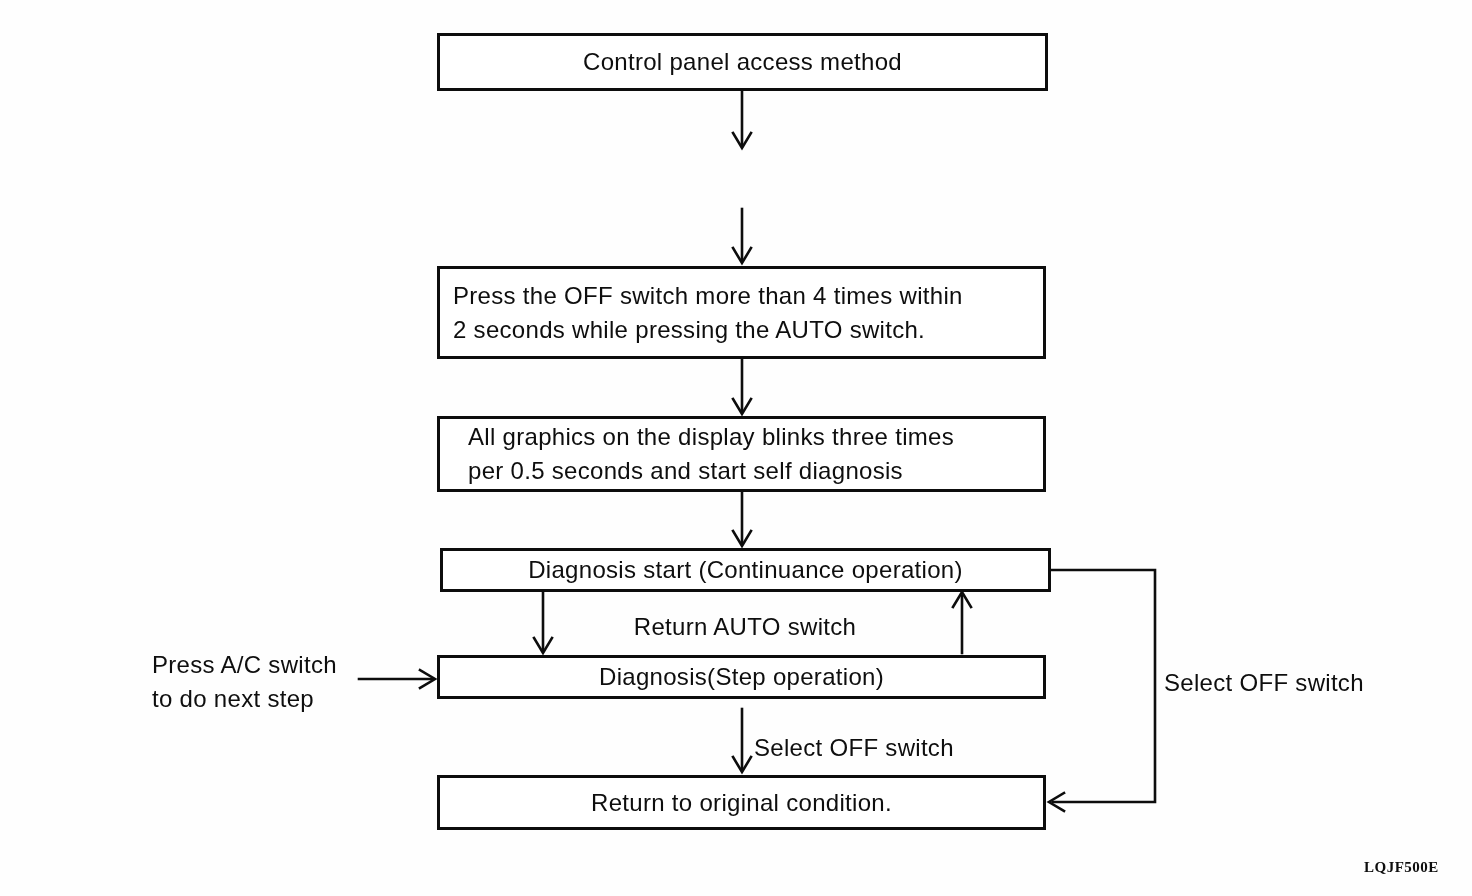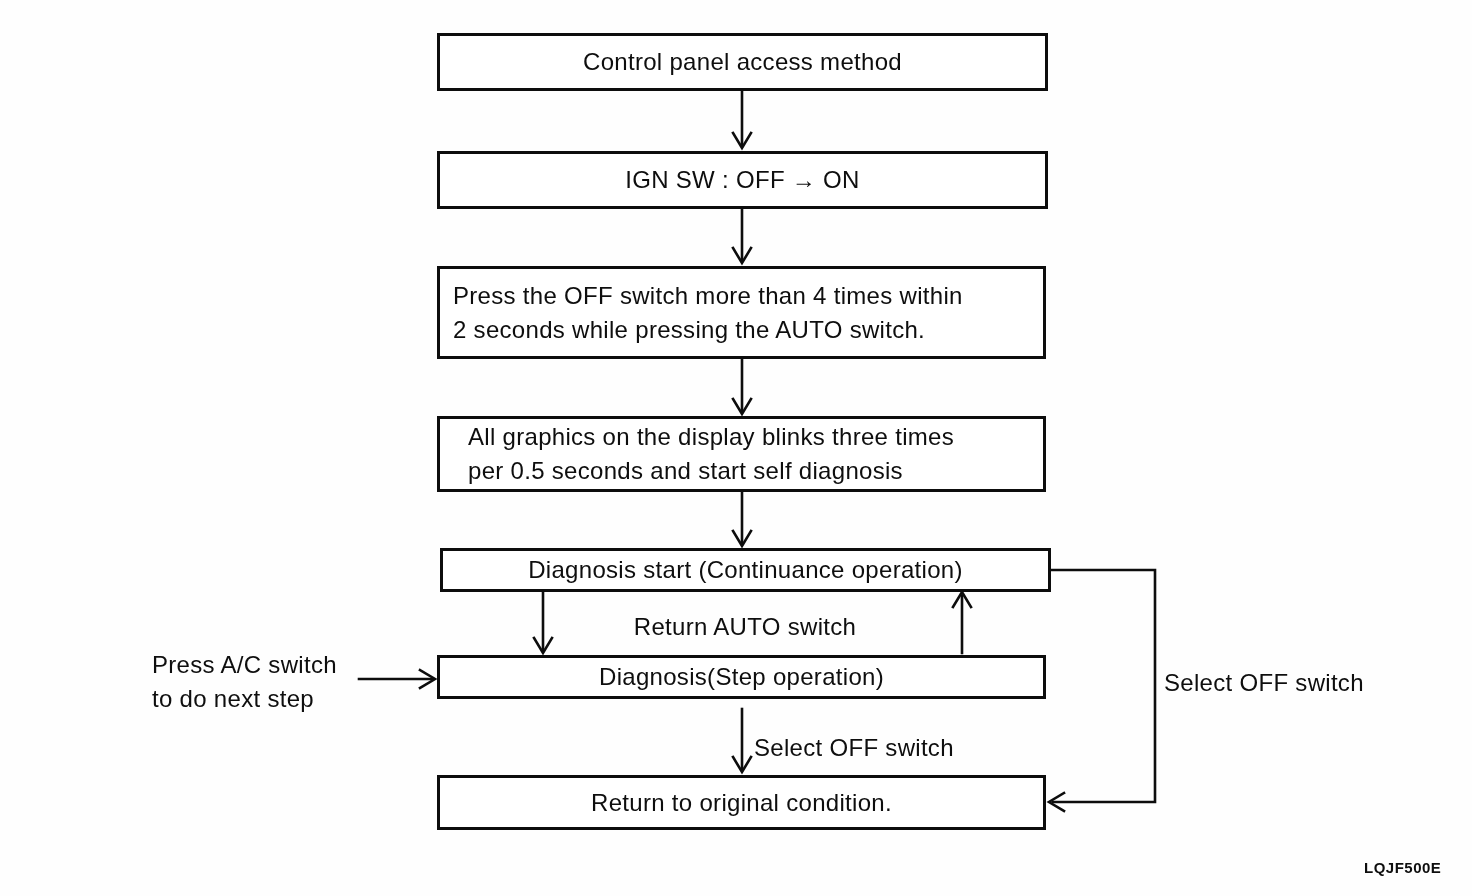--- a/index.html
+++ b/index.html
@@ -51,40 +51,38 @@
   #lbl-select-off-loop { left: 1164px; top: 666px; }
   #lbl-press-ac        { left: 152px;  top: 648px; }
 
   .figure-code {
     position: absolute;
     left: 1364px;
     top: 859px;
     font-size: 15px;
     font-weight: bold;
     letter-spacing: 0.5px;
+    font-family: Liberation Serif, serif;
   }
   svg.overlay {
     position: absolute;
     left: 0;
     top: 0;
     pointer-events: none;
   }
 </style>
 </head>
 <body>
 
 <div class="canvas">
 
   <div class="node center" id="n1">
     <span>Control panel access method</span>
   </div>
 
-  <div class="node center" id="n2">
-    <span>IGN SW : OFF → ON</span>
-  </div>
 
   <div class="node leftal" id="n3">
     <span>Press the OFF switch more than 4 times within</span>
     <span>2 seconds while pressing the AUTO switch.</span>
   </div>
 
   <div class="node leftal" id="n4">
     <span>All graphics on the display blinks three times</span>
     <span>per 0.5 seconds and start self diagnosis</span>
   </div>

